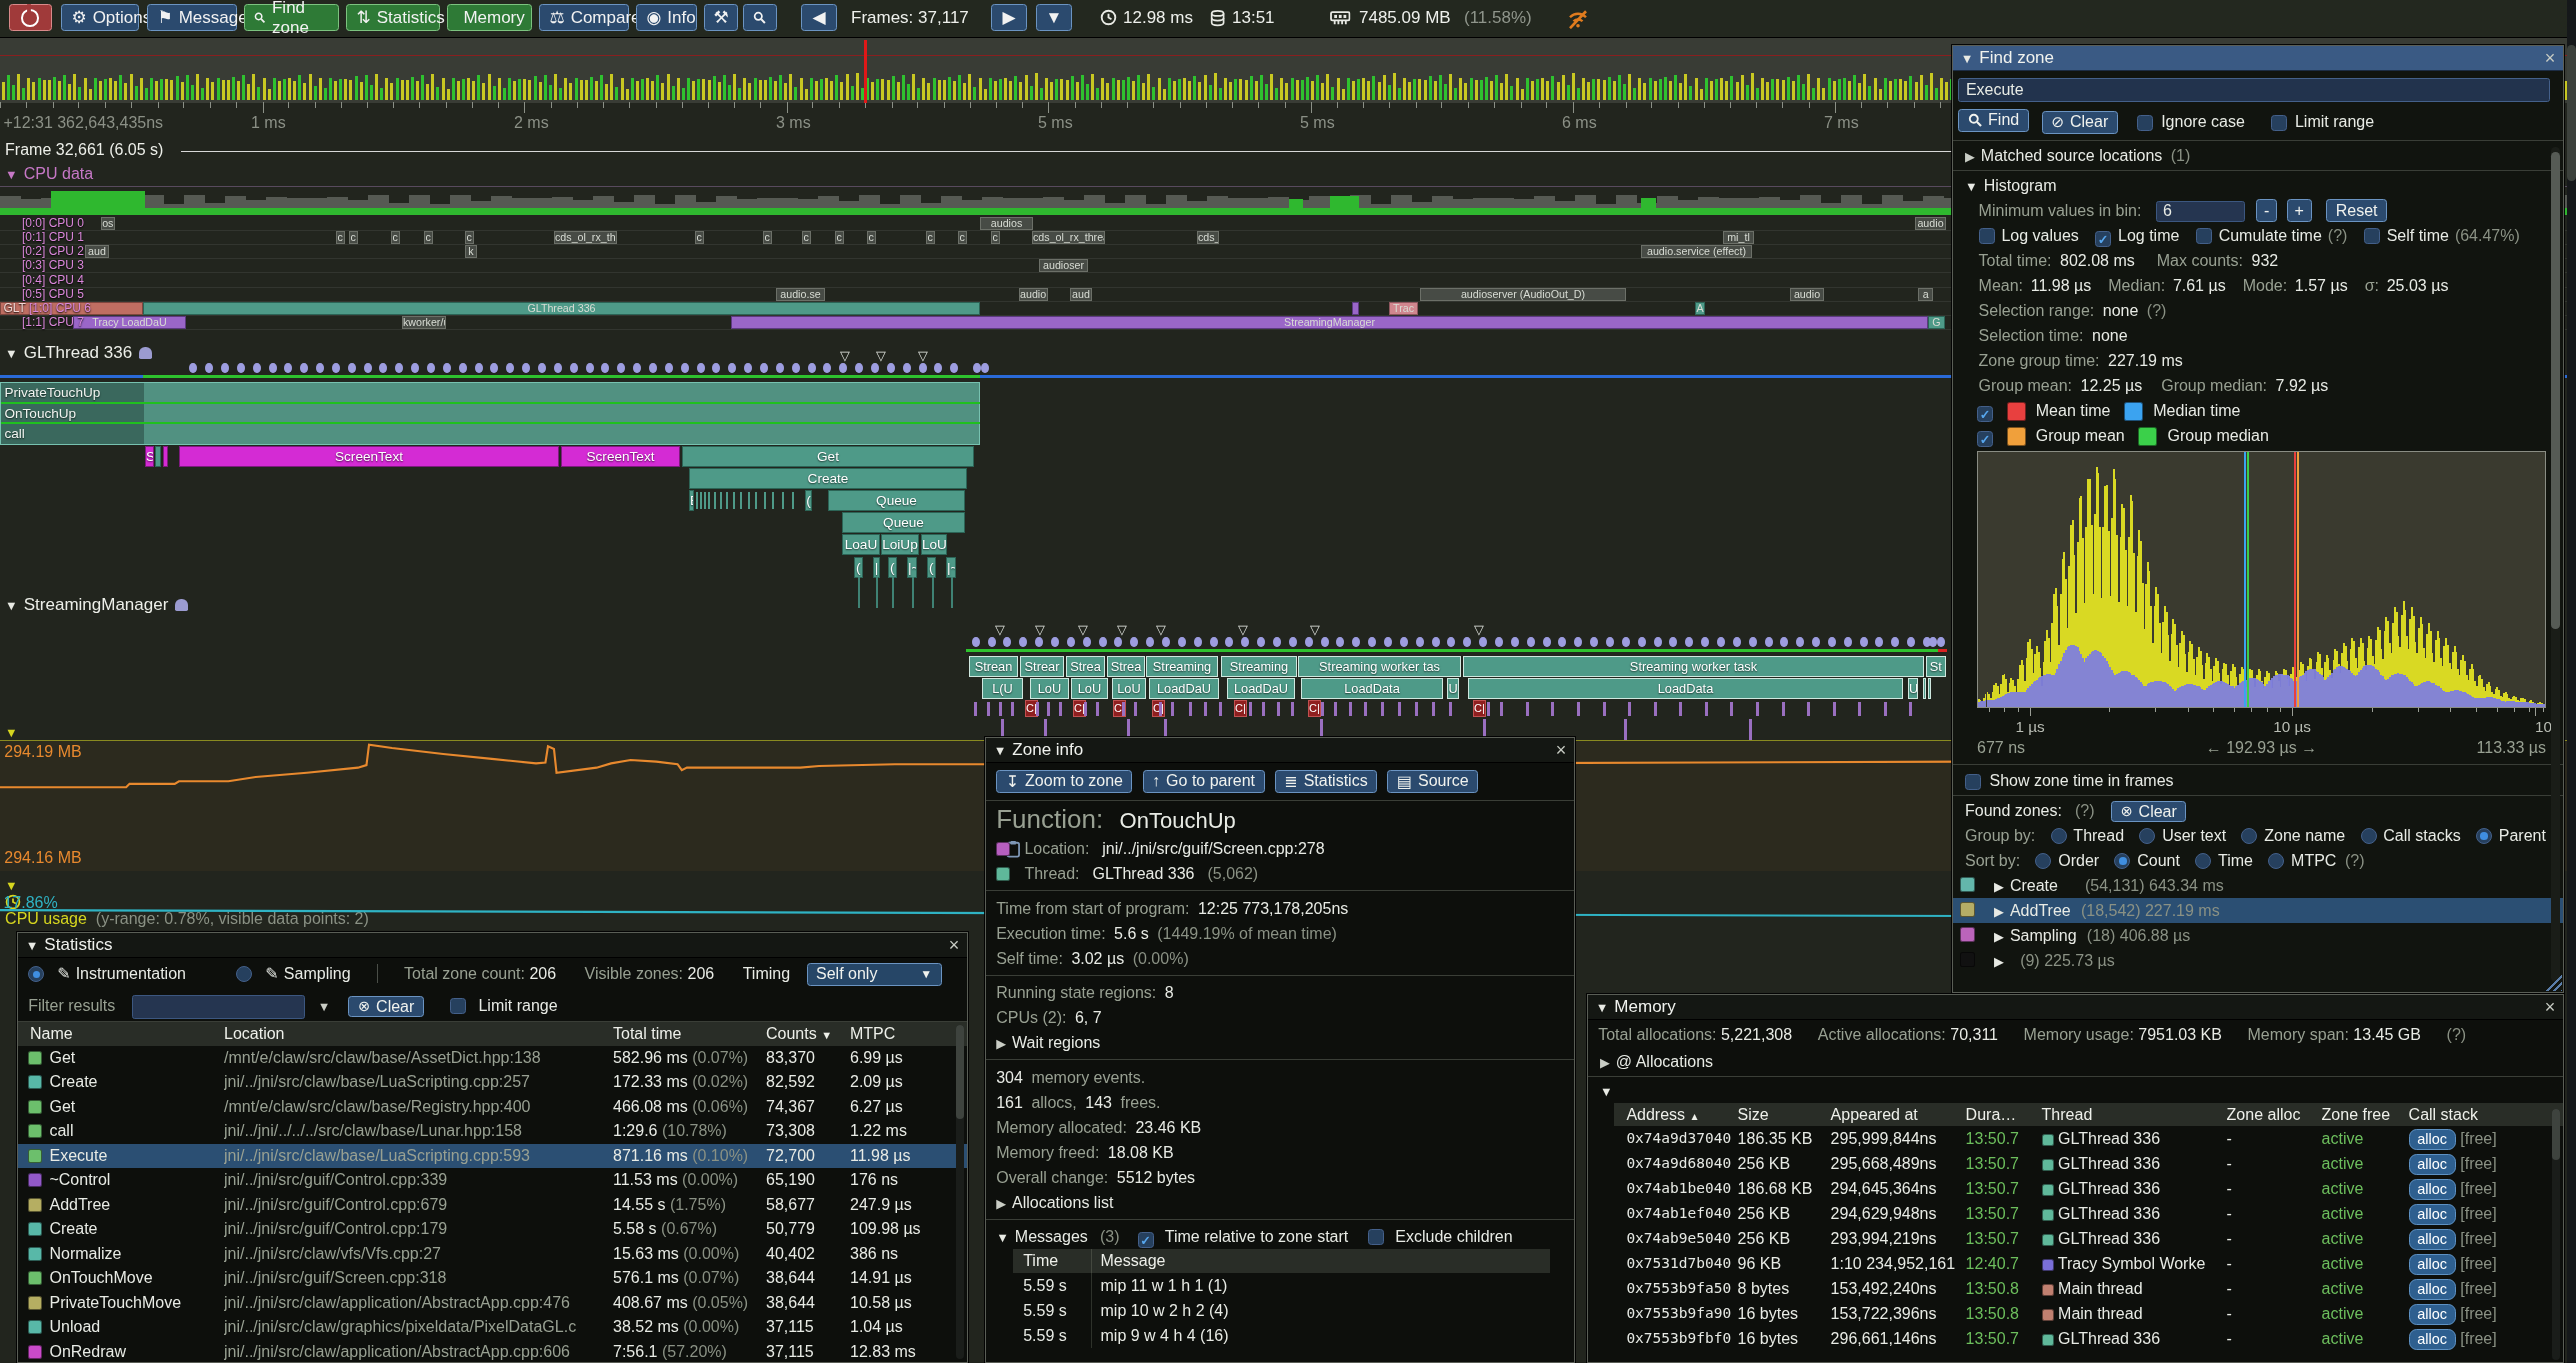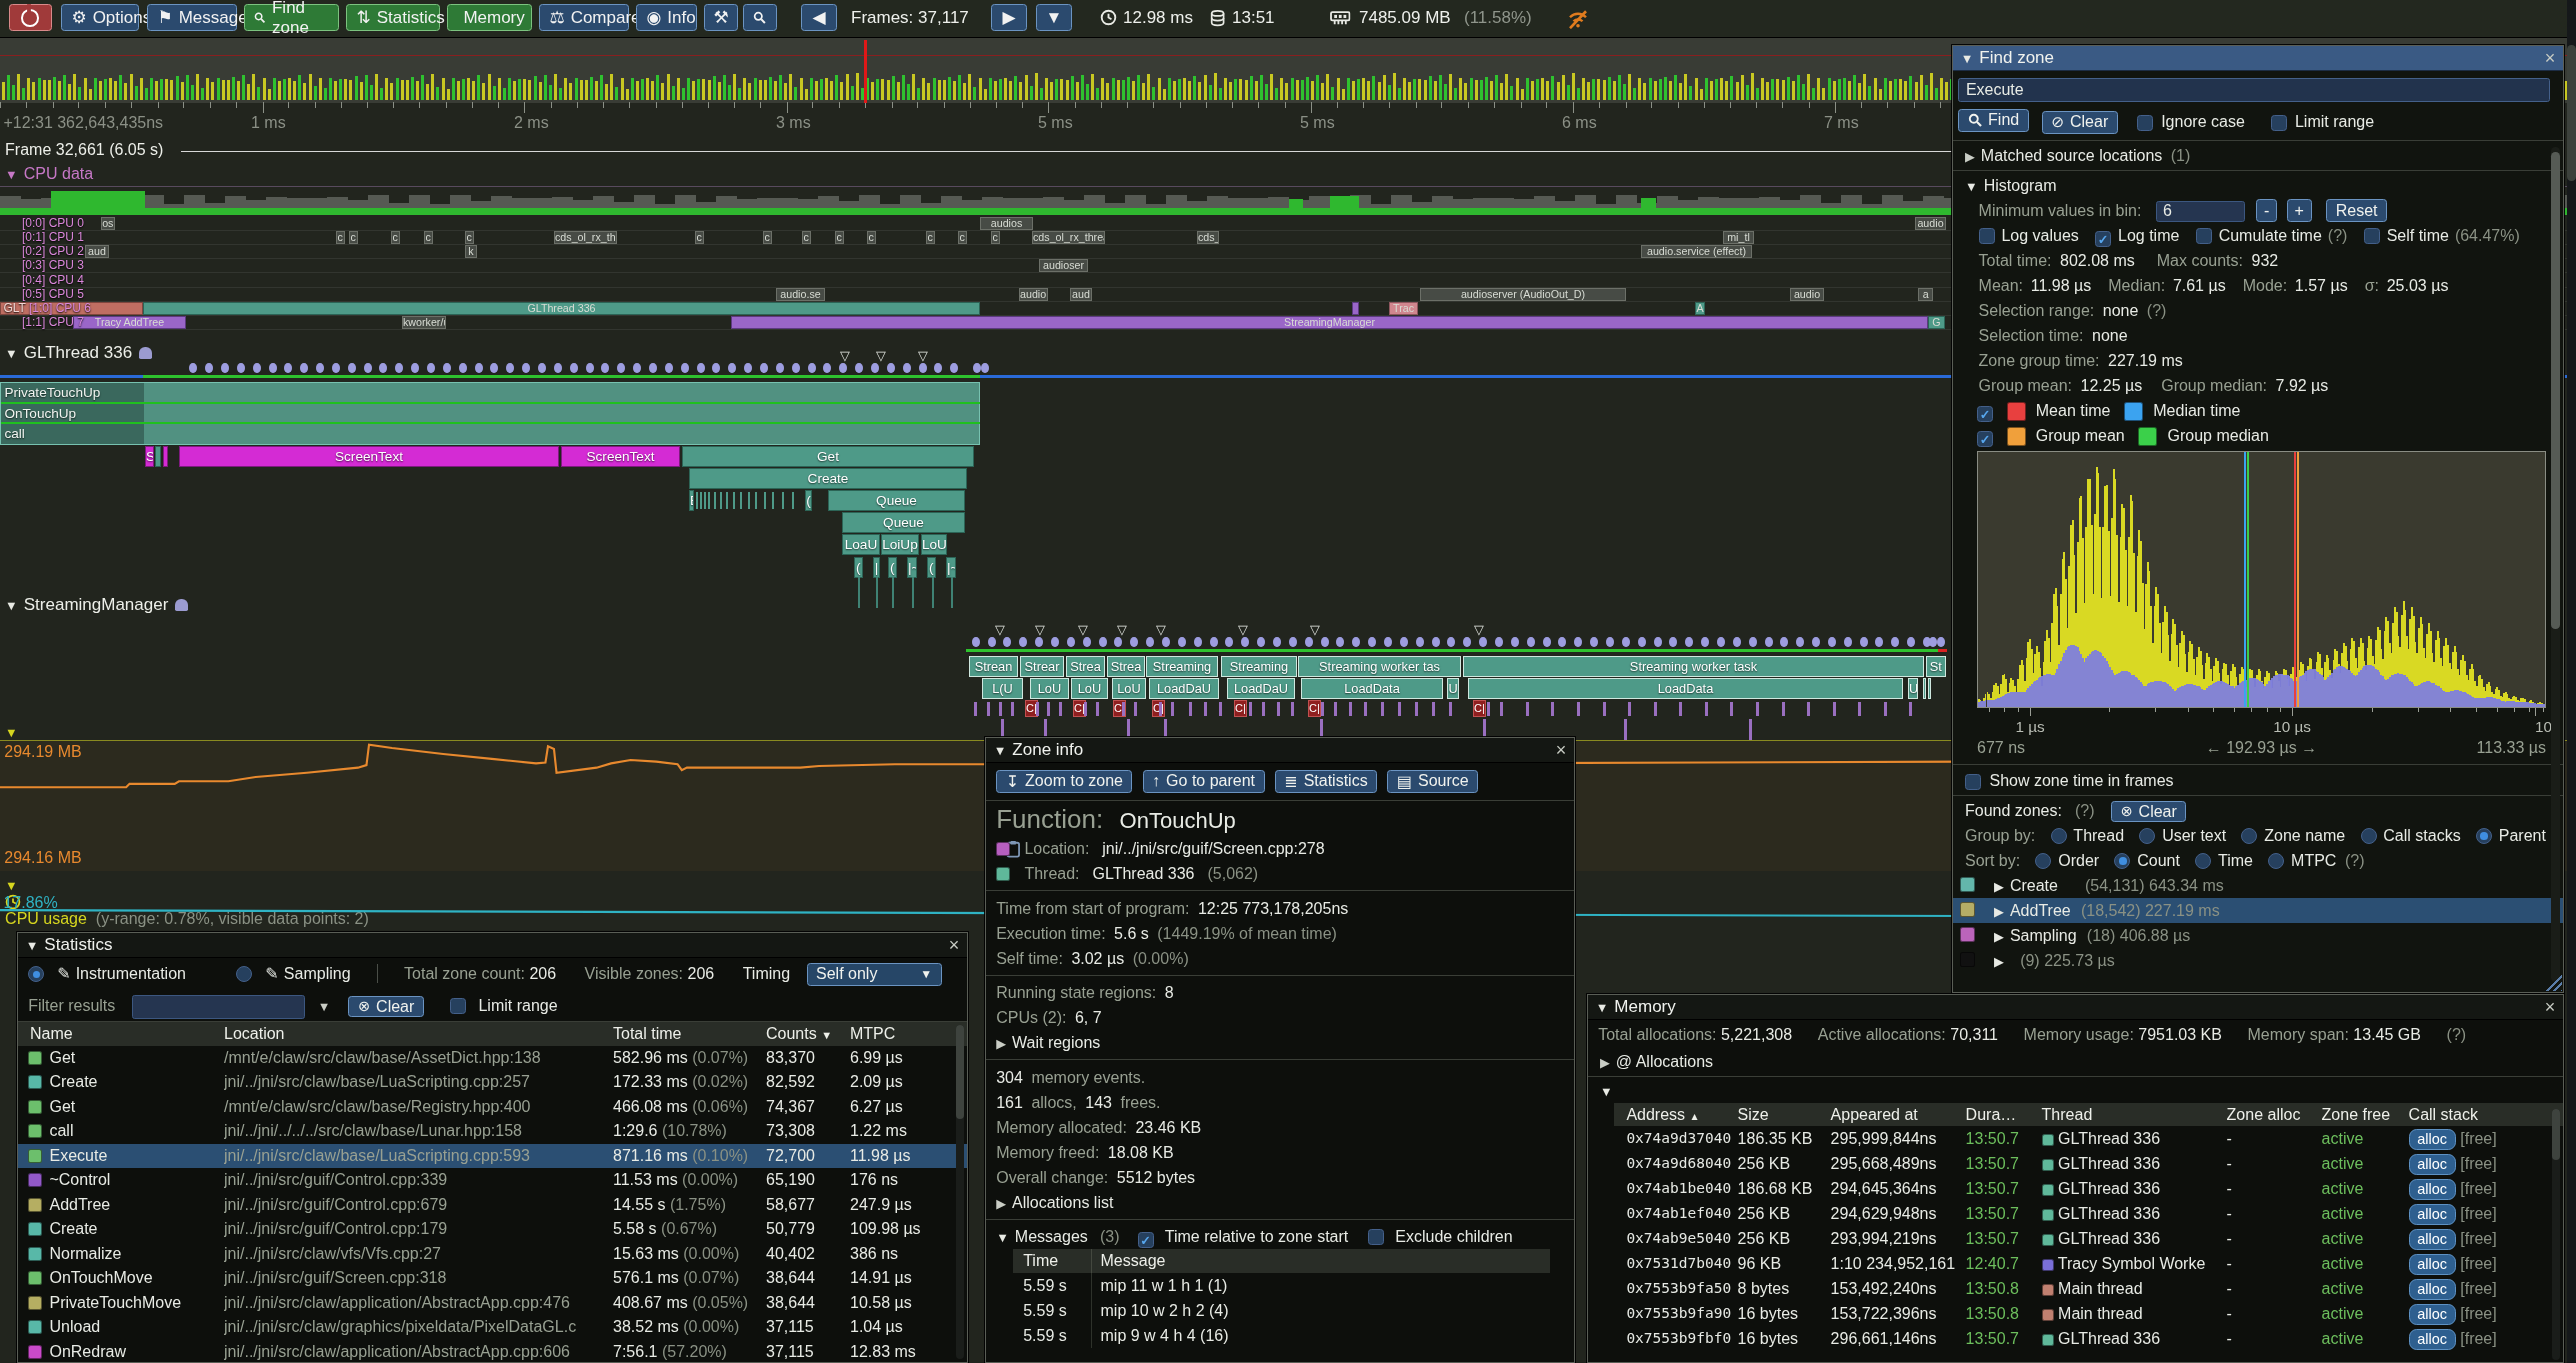--- a/index.html
+++ b/index.html
@@ -992,21 +992,21 @@
         <div class="cpublk" style="position: absolute; left: 0px; top: 0px; width: 143px; height: 12.8px; background: rgb(191, 110, 98); border: 0.9px solid rgb(126, 70, 62);"></div>
         <div class="cpublk" style="position: absolute; left: 143px; top: 0px; width: 837px; height: 12.8px; background: rgb(78, 154, 136); border: 0.9px solid rgb(44, 100, 86);">GLThread 336</div>
         <div class="cpublk" style="position: absolute; left: 1352px; top: 0px; width: 6.8px; height: 12.8px; background: rgb(154, 102, 200); border: 0.9px solid rgb(93, 58, 128);"></div>
         <div class="cpublk" style="position: absolute; left: 1389px; top: 0px; width: 29px; height: 12.8px; background: rgb(208, 134, 142); border: 0.9px solid rgb(142, 86, 94);">Trac</div>
         <div class="cpublk" style="position: absolute; left: 1695px; top: 0px; width: 10.2px; height: 12.8px; background: rgb(78, 154, 136); border: 0.9px solid rgb(44, 100, 86);">A</div>
         <div class="cpulab" style="position: absolute; left: 3.4px; top: 0px; color: rgb(242, 216, 212);">GLT</div>
         <div class="cpulab" style="position: absolute; left: 29px; top: 0px;">[1:0] CPU 6</div>
       </div>
       <div style="position: absolute; left: 0px; top: 99px; width: 2567px; height: 12.8px;">
         <div style="position: absolute; left: 0px; bottom: -0.9px; width: 2567px; height: 0.9px; background: rgb(50, 53, 47);"></div>
-        <div class="cpublk" style="position: absolute; left: 73px; top: 0px; width: 113px; height: 12.8px; background: rgb(154, 102, 200); border: 0.9px solid rgb(93, 58, 128);">Tracy AddTree</div>
+        <div class="cpublk" style="position: absolute; left: 73px; top: 0px; width: 113px; height: 12.8px; background: rgb(154, 102, 200); border: 0.9px solid rgb(93, 58, 128);">Tracy LoadDaU</div>
         <div class="cpublk" style="position: absolute; left: 402px; top: 0px; width: 44px; height: 12.8px; background: rgb(71, 75, 69); border: 0.9px solid rgb(108, 112, 104);">kworker/u</div>
         <div class="cpublk" style="position: absolute; left: 731px; top: 0px; width: 1197px; height: 12.8px; background: rgb(154, 102, 200); border: 0.9px solid rgb(93, 58, 128);">StreamingManager</div>
         <div class="cpublk" style="position: absolute; left: 1928px; top: 0px; width: 17px; height: 12.8px; background: rgb(78, 154, 136); border: 0.9px solid rgb(44, 100, 86);">G</div>
         <div class="cpulab" style="position: absolute; left: 22px; top: 0px;">[1:1] CPU 7</div>
       </div>
     </div>
 
   <div id="gl-section" class="abs" style="left:0;top:341px;width:2567px;height:273px;">
     <div class="abs" style="left:5.1px;top:1.7px;font-size:17px;color:#edefe9;"><span class="tri">▼</span><span>GLThread 336</span><span class="ghost"></span></div>
   <div class="wtri" style="left: 840px; top: 6.8px;">▽</div>

